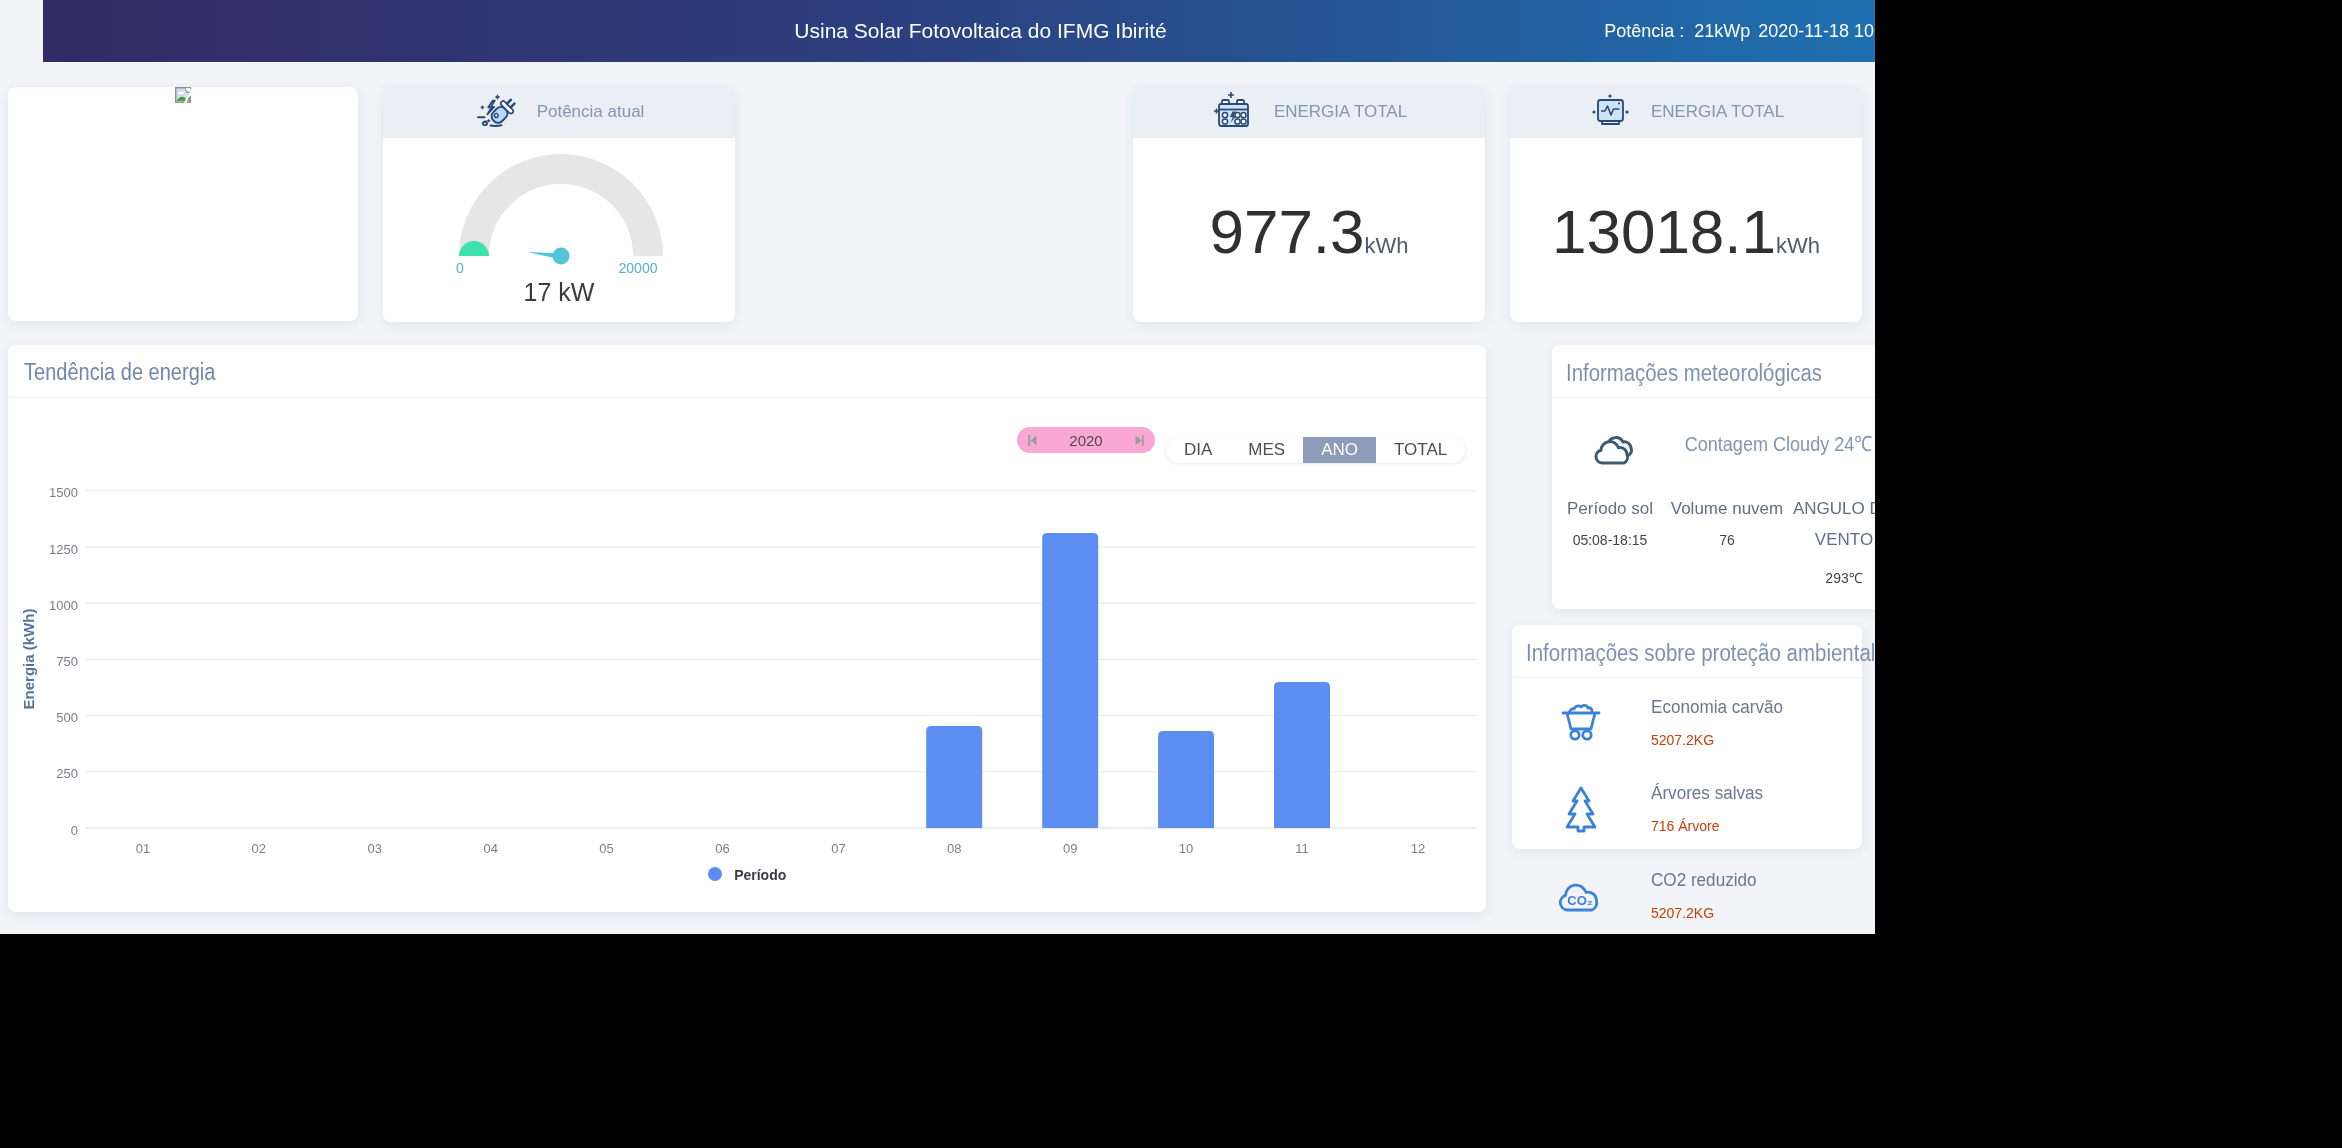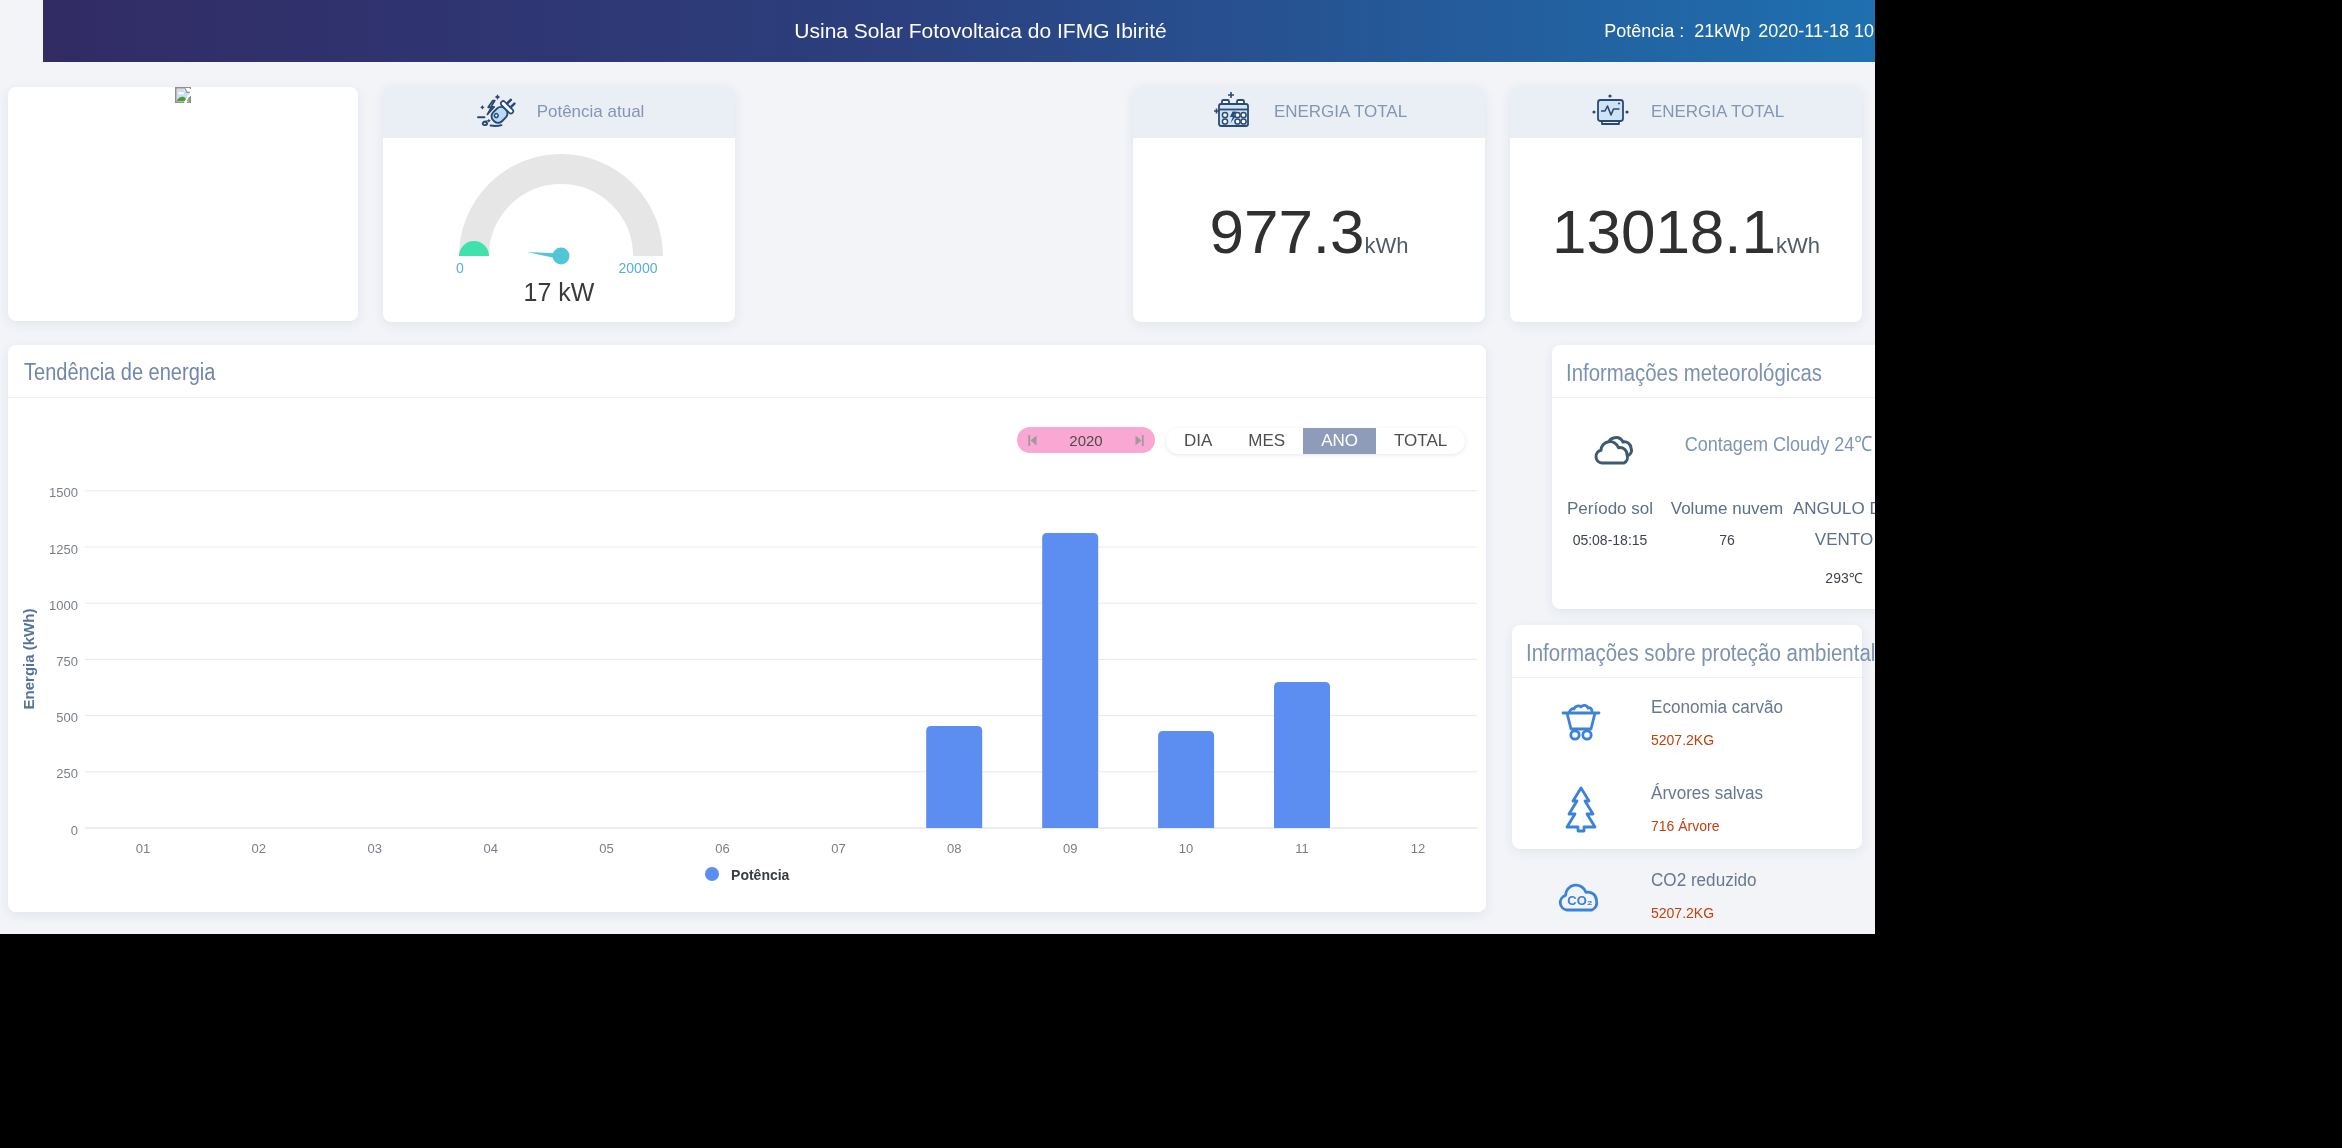--- a/index.html
+++ b/index.html
@@ -12,21 +12,21 @@
 #topbar .right { position:absolute; right:19px; top:0; height:62px; line-height:62px; color:#fff; font-size:18px; }
 .card { position:absolute; background:#fff; border-radius:8px; box-shadow:0 3px 12px rgba(30,50,90,0.08); }
 .chead { position:absolute; left:0; top:0; right:0; height:52px; background:#eaeff6;
   border-radius:8px 8px 0 0; display:flex; align-items:center; justify-content:center; gap:19px; }
 .chead .t { font-size:17px; color:#8396b2; }
 .bigval { position:absolute; left:0; right:0; top:110px; text-align:center; color:#303030; font-size:62px; white-space:nowrap; }
 .bigval span { font-size:22px; color:#4f5a68; }
 #pager { position:absolute; left:1009px; top:82px; width:138px; height:26px; background:#f9a8d4;
   border-radius:13px; display:flex; align-items:center; justify-content:space-between; padding:0 11px; }
 #pager span { font-size:15px; color:#4b4b4b; }
-#btns { position:absolute; left:1158px; top:83px; height:26px; background:#fff; border-radius:13px;
+#btns { position:absolute; left:1158px; top:92px; height:26px; background:#fff; border-radius:13px;
   box-shadow:0 1px 4px rgba(0,0,0,0.10); display:flex; overflow:hidden; }
 #btns .b { font-size:17px; color:#4e4e4e; line-height:26px; padding:0 18px; }
 #btns .sel { background:#8e9cba; color:#fff; }
 .wcol { position:absolute; top:148px; width:116px; text-align:center; }
 .wcol .h { font-size:17px; color:#5d6f89; line-height:31px; white-space:nowrap; }
 .wcol .v { font-size:14px; color:#3f444b; line-height:33px; }
 .eitem { position:absolute; left:139px; width:220px; }
 .eitem .h { font-size:18px; color:#68788f; line-height:30px; transform:scaleX(0.95); transform-origin:left center; white-space:nowrap; }
 .eitem .v { font-size:14px; color:#c2410c; line-height:36px; }
 </style>
@@ -184,21 +184,21 @@
       <text x="1294.0" y="388" font-size="13" fill="#7a7e86" text-anchor="middle">11</text>
       <text x="1409.9" y="388" font-size="13" fill="#7a7e86" text-anchor="middle">12</text>
       <path d="M 918.2 363.0 L 918.2 266 Q 918.2 261 923.2 261 L 969.2 261 Q 974.2 261 974.2 266 L 974.2 363.0 Z" fill="#5c8df1"></path>
       <path d="M 1034.2 363.0 L 1034.2 73 Q 1034.2 68 1039.2 68 L 1085.2 68 Q 1090.2 68 1090.2 73 L 1090.2 363.0 Z" fill="#5c8df1"></path>
       <path d="M 1150.1 363.0 L 1150.1 271 Q 1150.1 266 1155.1 266 L 1201.1 266 Q 1206.1 266 1206.1 271 L 1206.1 363.0 Z" fill="#5c8df1"></path>
       <path d="M 1266.0 363.0 L 1266.0 222 Q 1266.0 217 1271.0 217 L 1317.0 217 Q 1322.0 217 1322.0 222 L 1322.0 363.0 Z" fill="#5c8df1"></path>
       <text x="26" y="194" font-size="15" font-weight="bold" fill="#55729b" text-anchor="middle" transform="rotate(-90 26 194)">Energia (kWh)</text>
     </svg>
     <div style="position:absolute; left:0; right:0; top:521px; text-align:center;">
       <span style="display:inline-block; width:14px; height:14px; border-radius:7px; background:#5c8df1; vertical-align:-1px;"></span>
-      <span style="font-size:14px; font-weight:bold; color:#383d44; margin-left:8px;">Potência</span>
+      <span style="font-size:14px; font-weight:bold; color:#383d44; margin-left:8px;">Período</span>
     </div>
   </div>
 
   <div class="card" style="left:1512px; top:345px; width:350px; height:264px;margin-left:40px;">
     <div style="position:absolute; left:14px; top:15px; font-size:23px; color:#7d91b3; white-space:nowrap; transform:scaleX(0.886); transform-origin:left center;">Informações meteorológicas</div>
     <div style="position:absolute; left:0; top:52px; width:350px; height:1px; background:#eef0f3;"></div>
     <svg id="ic-cloud" width="46" height="40" viewBox="0 0 46 40" style="position:absolute; left:40px; top:83px;">
       <g stroke="#3d5a73" stroke-width="3" fill="#fff" stroke-linejoin="round" stroke-linecap="round">
         <path d="M16 16 a8 8 0 0 1 15 -2 a6.5 6.5 0 0 1 8 6 a6 6 0 0 1 -2 7" fill="none"></path>
         <path d="M10 35 a6.5 6.5 0 0 1 -1 -12.8 a9 9 0 0 1 17.5 -2.5 a7 7 0 0 1 8.5 7 a6.6 6.6 0 0 1 -3 8.3 Z"></path>

